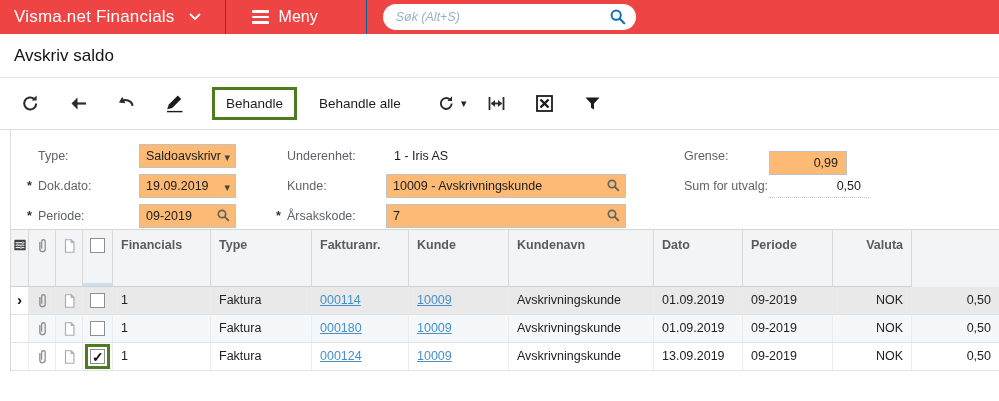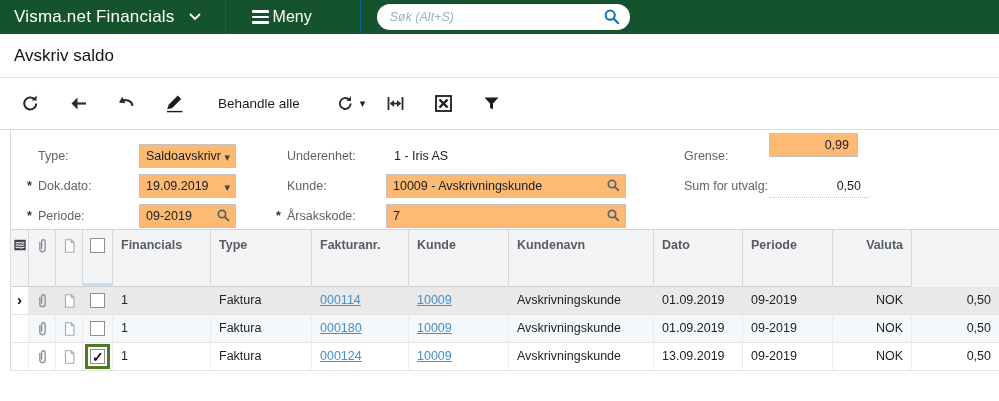--- a/index.html
+++ b/index.html
@@ -1,24 +1,24 @@
 <!DOCTYPE html>
 <html><head>
 <meta charset="utf-8">
 <style>
   * { margin:0; padding:0; box-sizing:border-box; }
   html,body { width:999px; height:401px; background:#fff; overflow:hidden;
     font-family:"Liberation Sans", sans-serif; }
 
   
-  .topbar { height:34px; background:#14532d; display:flex; align-items:center; color:#fff; }
+  .topbar { height:34px; background:#ef4444; display:flex; align-items:center; color:#fff; }
   .brand { display:flex; align-items:center; gap:14px; padding:0 24px 0 14px; height:100%; cursor:pointer; }
   .brand-name { font-size:17px; letter-spacing:.2px; }
   .tb-sep { width:1px; height:34px; background:#0a6093; }
-  .menu-btn { display:flex; align-items:center; gap:4px; padding:0 48px 0 26px; height:100%; cursor:pointer; }
+  .menu-btn { display:flex; align-items:center; gap:10px; padding:0 48px 0 26px; height:100%; cursor:pointer; }
   .burger { display:inline-flex; flex-direction:column; gap:3px; }
   .burger i { display:block; width:17px; height:2.6px; background:#fff; border-radius:1px; }
   .menu-label { font-size:16px; }
   .search { position:relative; margin-left:16px; width:253px; height:26px; background:#fff;
     border-radius:13px; display:flex; align-items:center; }
   .search input { border:none; outline:none; background:transparent; width:210px; margin-left:13px;
     font-size:12.5px; font-style:italic; color:#3a6f93; font-family:"Liberation Sans",sans-serif; }
   .search input::placeholder { color:#97b2c6; font-style:italic; }
   .search .mag { position:absolute; right:9px; top:4px; }
 
@@ -133,20 +133,23 @@
         <path d="M4.5 9 a7 6.2 0 0 1 12 3.8" fill="none" stroke="#2b2b2b" stroke-width="2.1"></path>
         <path d="M9.5 10.2 L3 9.4 L6.2 3.8 z" fill="#2b2b2b"></path>
       </svg>
   </span>
   <span class="ticon">
     <svg width="21" height="21" viewBox="0 0 21 21">
         <path d="M3.2 16.2 L4.8 11.6 L13.8 2.6 L17.2 6 L8.2 15 Z" fill="#1c1c1c"></path>
         <line x1="3" y1="18.6" x2="18.5" y2="18.6" stroke="#1c1c1c" stroke-width="1.4"></line>
       </svg>
   </span>
+  <span class="btn-annot">
+    <button class="txt-btn">Behandle</button>
+  </span>
   <button class="txt-btn plain">Behandle alle</button>
   <span class="refresh-grp">
     <svg width="19" height="19" viewBox="0 0 21 21">
         <path d="M16.2 10.5 a6 6 0 1 1 -1.9-4.4" fill="none" stroke="#2b2b2b" stroke-width="2.1"></path>
         <path d="M16.6 2.6 v5 h-5 z" fill="#2b2b2b"></path>
       </svg>
     <span class="caret-dark">▾</span>
   </span>
   <span class="ticon">
     <svg width="21" height="21" viewBox="0 0 21 21">
@@ -238,21 +241,21 @@
             <circle cx="7.2" cy="7.2" r="4.4" fill="none" stroke="#5e6166" stroke-width="2"></circle>
             <line x1="10.6" y1="10.6" x2="14.8" y2="14.8" stroke="#5e6166" stroke-width="2.2" stroke-linecap="round"></line>
           </svg>
       </span>
     </div>
 
     <div class="f-label" style="left:662px; top:14px;">
       <span class="req-slot"></span>
         <span>Grense:</span>
     </div>
-    <div class="f-box f-num" style="left:758px; top:3px; width:89px; padding-right:8px;">
+    <div class="f-box f-num" style="left:758px; top:21px; width:78px; padding-right:8px;">
       <span>0,99</span>
     </div>
 
     <div class="f-label" style="left:662px; top:44px;">
       <span class="req-slot"></span>
         <span>Sum for utvalg:</span>
     </div>
     <div class="f-readonly" style="left:758px; top:44px; width:100px;">0,50</div>
   </div>
 

